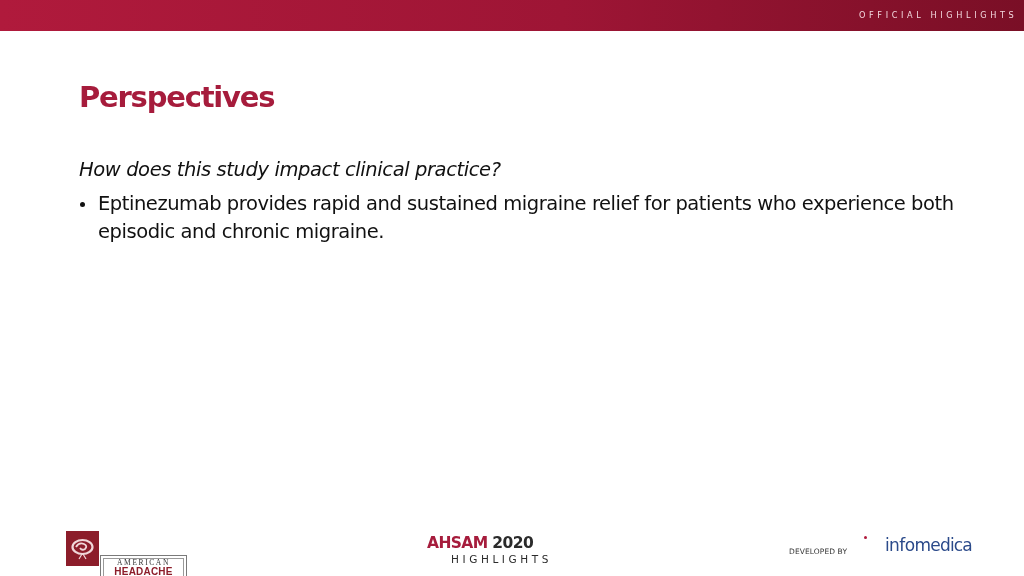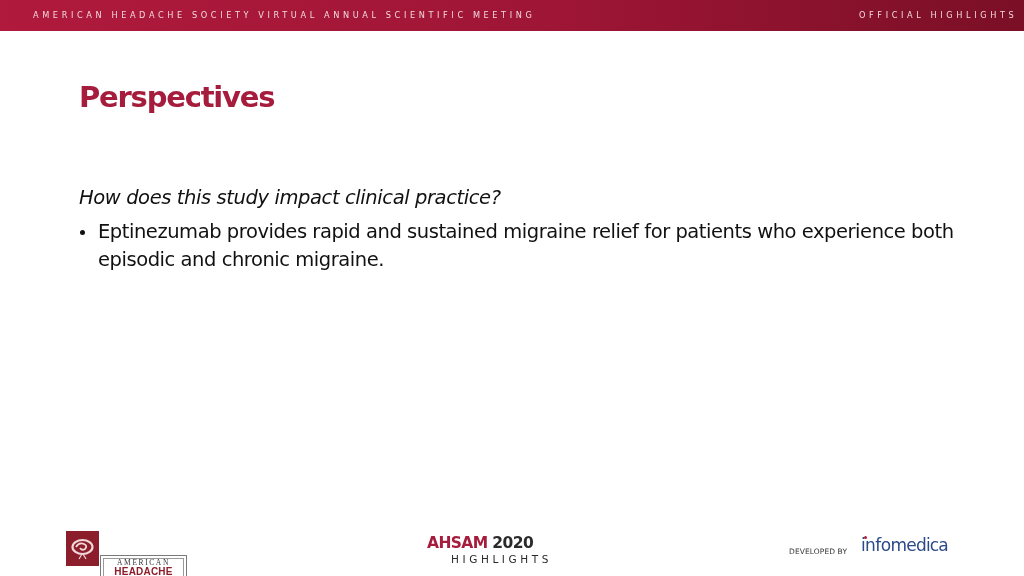--- a/index.html
+++ b/index.html
@@ -23,21 +23,21 @@
 
   .slide-title {
     position: absolute; left: 79px; top: 80px;
     font-family: "DejaVu Sans", sans-serif; font-size: 29px; letter-spacing: -1.2px;
     color: #a61c3c; white-space: nowrap;
   }
 
   .content { position: absolute; left: 79px; top: 156px; width: 880px; }
   .question {
     font-family: "DejaVu Sans", sans-serif; font-style: italic; font-size: 19.5px;
-    letter-spacing: -0.4px; color: #111111; line-height: 28px; white-space: nowrap; margin-top: 28px;
+    letter-spacing: -0.4px; color: #111111; line-height: 28px; white-space: nowrap;
   }
   .bullets { list-style: none; margin-top: 6px; }
   .bullet {
     position: relative; padding-left: 19px;
     font-family: "DejaVu Sans", sans-serif; font-size: 19.5px; letter-spacing: -0.45px;
     color: #111111; line-height: 27.5px; margin-bottom: 9px;
   }
   .bullet-dot {
     position: absolute; left: 1px; top: 12px; width: 5px; height: 5px; border-radius: 50%;
     background: #111111;
@@ -66,29 +66,28 @@
 
   .ahsam { position: absolute; left: 427px; top: 535px; width: 120px; }
   .ahsam-row1 { font-family: "DejaVu Sans", sans-serif; font-weight: bold; font-size: 15.5px; letter-spacing: -0.6px; white-space: nowrap; line-height: 17px; }
   .ahsam-brand { color: #a61c3c; }
   .ahsam-year { color: #2b2b2b; }
   .ahsam-row2 { font-family: "DejaVu Sans", sans-serif; font-size: 10.5px; letter-spacing: 3.6px; color: #2b2b2b; line-height: 14px; white-space: nowrap; margin-left: 24px; }
 
   .developed { position: absolute; left: 789px; top: 540px; white-space: nowrap; }
   .dev-label { font-family: "DejaVu Sans", sans-serif; font-size: 7.5px; color: #333; letter-spacing: 0.1px; vertical-align: baseline; }
   .info-logo { position: absolute; left: 72px; top: -5px; white-space: nowrap; }
-  .info-part { font-family: "DejaVu Sans", sans-serif; font-size: 17px; color: #2b4a8a; letter-spacing: -0.6px; font-weight: normal; }
+  .info-part { font-family: "DejaVu Sans", sans-serif; font-size: 17px; color: #2b4a8a; letter-spacing: -0.6px; font-weight: normal; margin-left: 24px; }
   .medica-part { font-family: "DejaVu Sans", sans-serif; font-size: 17px; color: #2b4a8a; letter-spacing: -0.8px; font-weight: normal; }
   .info-dot { position: absolute; left: 3px; top: 1px; width: 3px; height: 3px; border-radius: 50%; background: #b01a3c; }
 </style>
 </head>
 <body>
 
 <div class="top-banner">
-  <div class="banner-left">AMERICAN HEADACHE SOCIETY VIRTUAL ANNUAL SCIENTIFIC MEETING</div>
   <div class="banner-right">OFFICIAL HIGHLIGHTS</div>
 </div>
 
 <h1 class="slide-title">Perspectives</h1>
 
 <div class="content">
   <div class="question">How does this study impact clinical practice?</div>
   <ul class="bullets">
     <li class="bullet">
       <span class="bullet-dot"></span>

